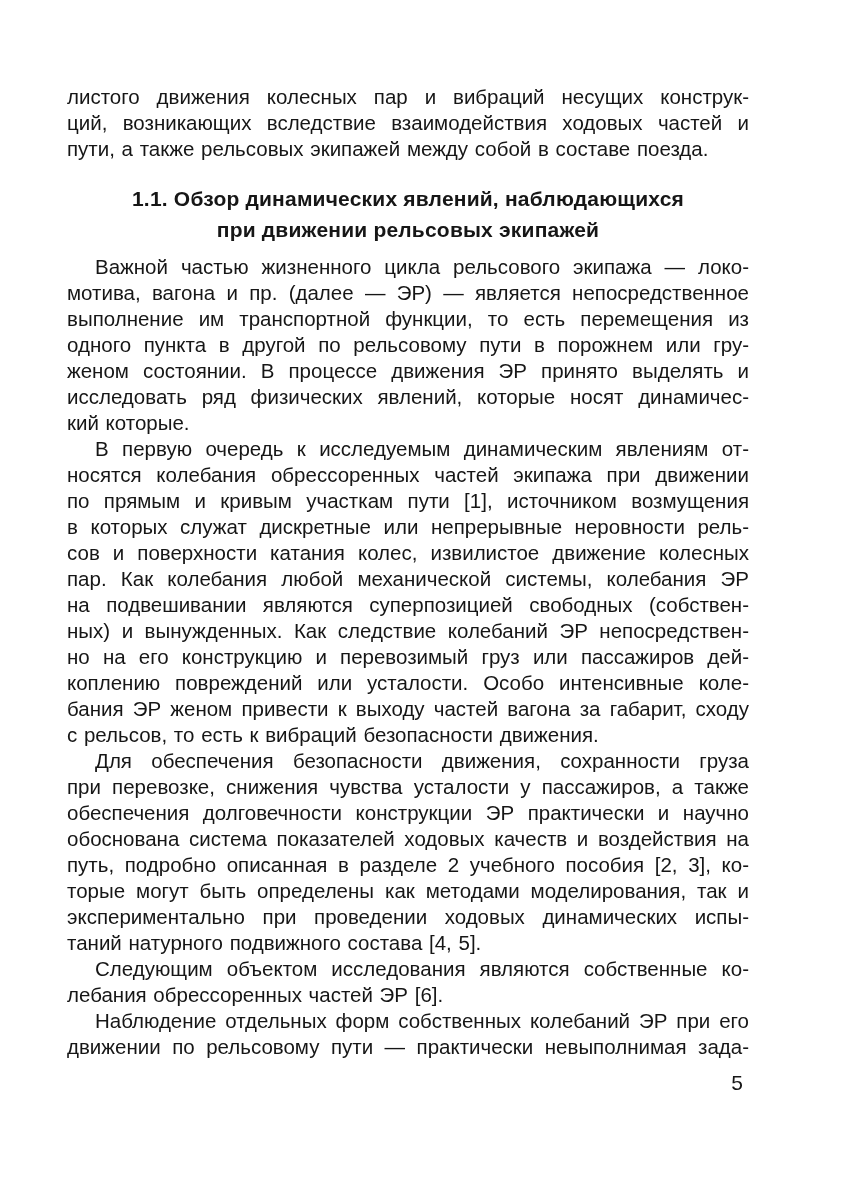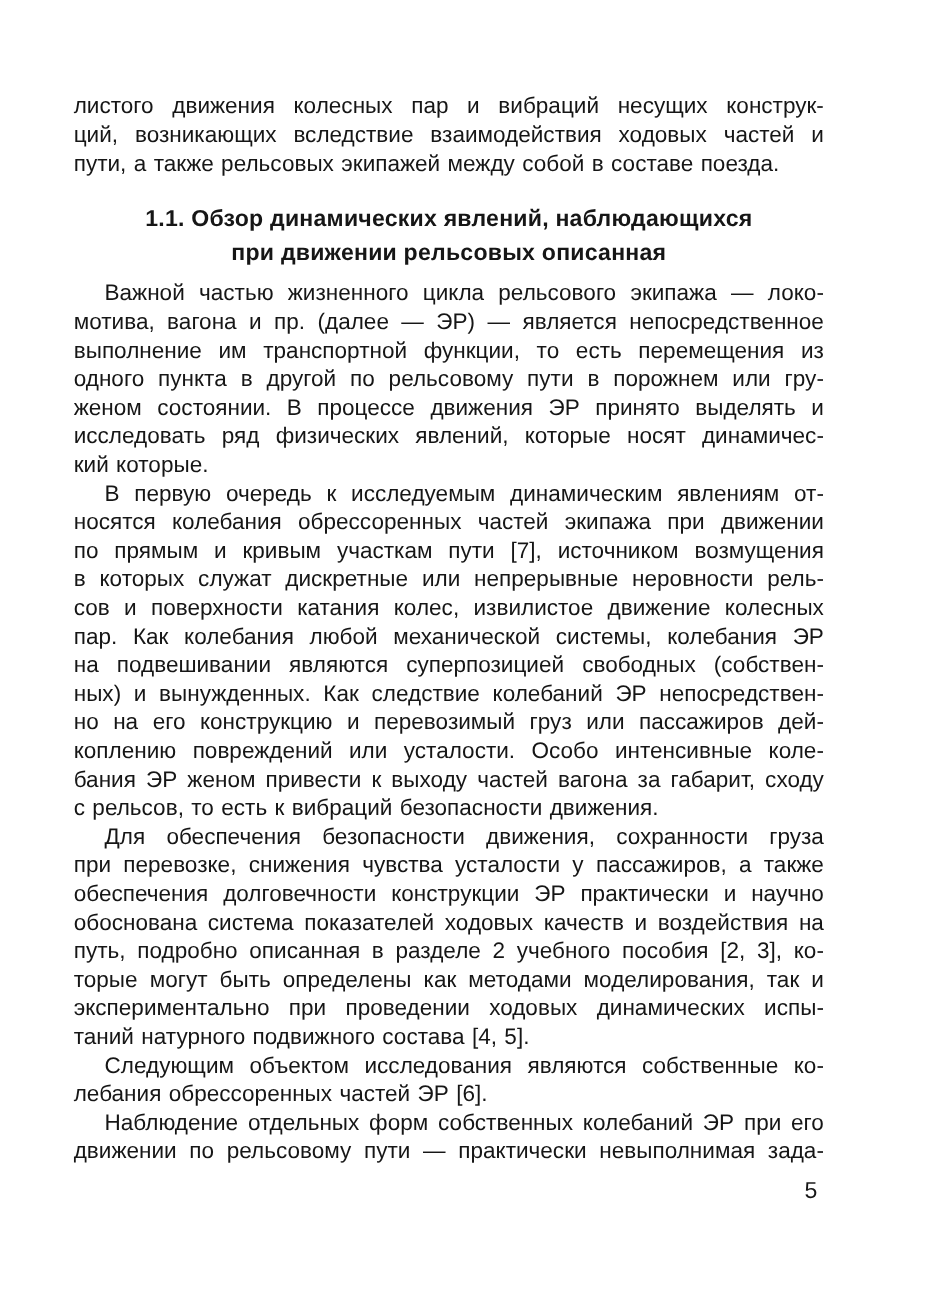--- a/index.html
+++ b/index.html
@@ -63,37 +63,37 @@
   <div class="text-block">
 
     <div class="paragraph">
         <div class="line">листого движения колесных пар и вибраций несущих конструк-</div>
         <div class="line">ций, возникающих вследствие взаимодействия ходовых частей и</div>
         <div class="line line-end">пути, а также рельсовых экипажей между собой в составе поезда.</div>
       </div>
 
     <h2 class="heading">
       <span class="heading-line">1.1. Обзор динамических явлений, наблюдающихся</span>
-      <span class="heading-line">при движении рельсовых описанная</span>
+      <span class="heading-line">при движении рельсовых экипажей</span>
     </h2>
 
     <div id="body-paragraphs">
         <div class="paragraph">
           <div class="line line-indent">Важной частью жизненного цикла рельсового экипажа — локо-</div>
           <div class="line">мотива, вагона и пр. (далее — ЭР) — является непосредственное</div>
           <div class="line">выполнение им транспортной функции, то есть перемещения из</div>
           <div class="line">одного пункта в другой по рельсовому пути в порожнем или гру-</div>
           <div class="line">женом состоянии. В процессе движения ЭР принято выделять и</div>
           <div class="line">исследовать ряд физических явлений, которые носят динамичес-</div>
           <div class="line line-end">кий которые.</div>
         </div>
         <div class="paragraph">
           <div class="line line-indent">В первую очередь к исследуемым динамическим явлениям от-</div>
           <div class="line">носятся колебания обрессоренных частей экипажа при движении</div>
-          <div class="line">по прямым и кривым участкам пути [7], источником возмущения</div>
+          <div class="line">по прямым и кривым участкам пути [1], источником возмущения</div>
           <div class="line">в которых служат дискретные или непрерывные неровности рель-</div>
           <div class="line">сов и поверхности катания колес, извилистое движение колесных</div>
           <div class="line">пар. Как колебания любой механической системы, колебания ЭР</div>
           <div class="line">на подвешивании являются суперпозицией свободных (собствен-</div>
           <div class="line">ных) и вынужденных. Как следствие колебаний ЭР непосредствен-</div>
           <div class="line">но на его конструкцию и перевозимый груз или пассажиров дей-</div>
           <div class="line">коплению повреждений или усталости. Особо интенсивные коле-</div>
           <div class="line">бания ЭР женом привести к выходу частей вагона за габарит, сходу</div>
           <div class="line line-end">с рельсов, то есть к вибраций безопасности движения.</div>
         </div>

